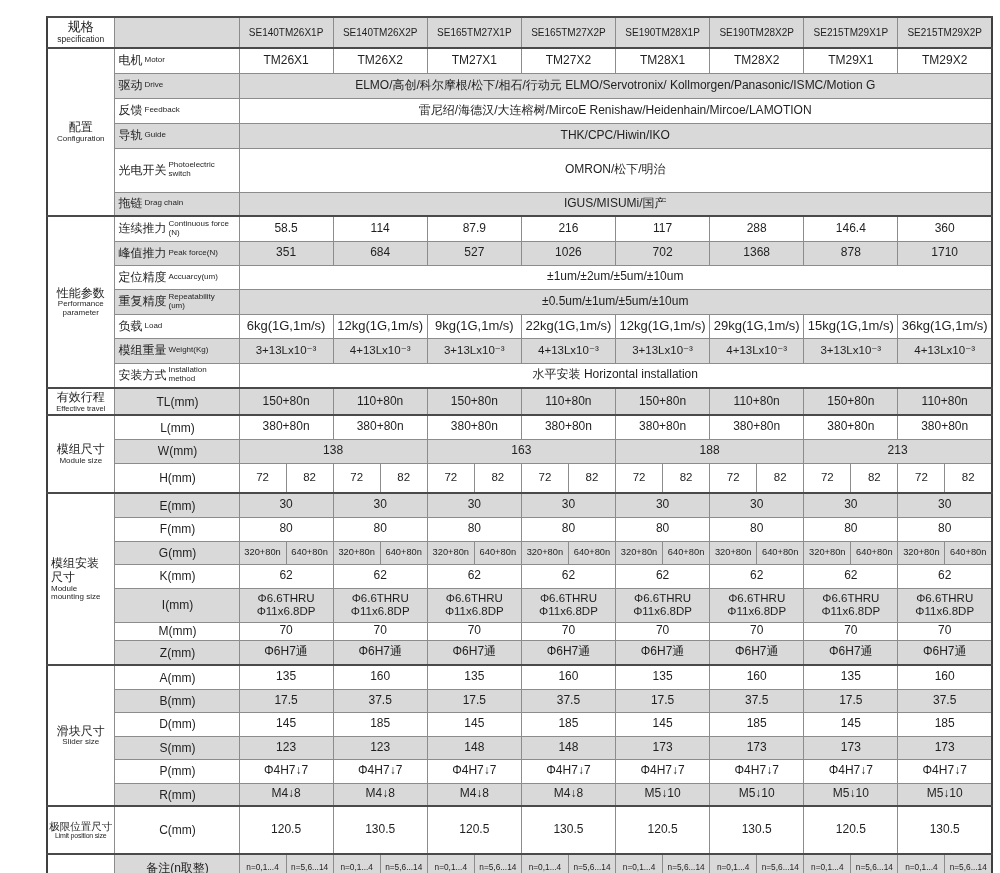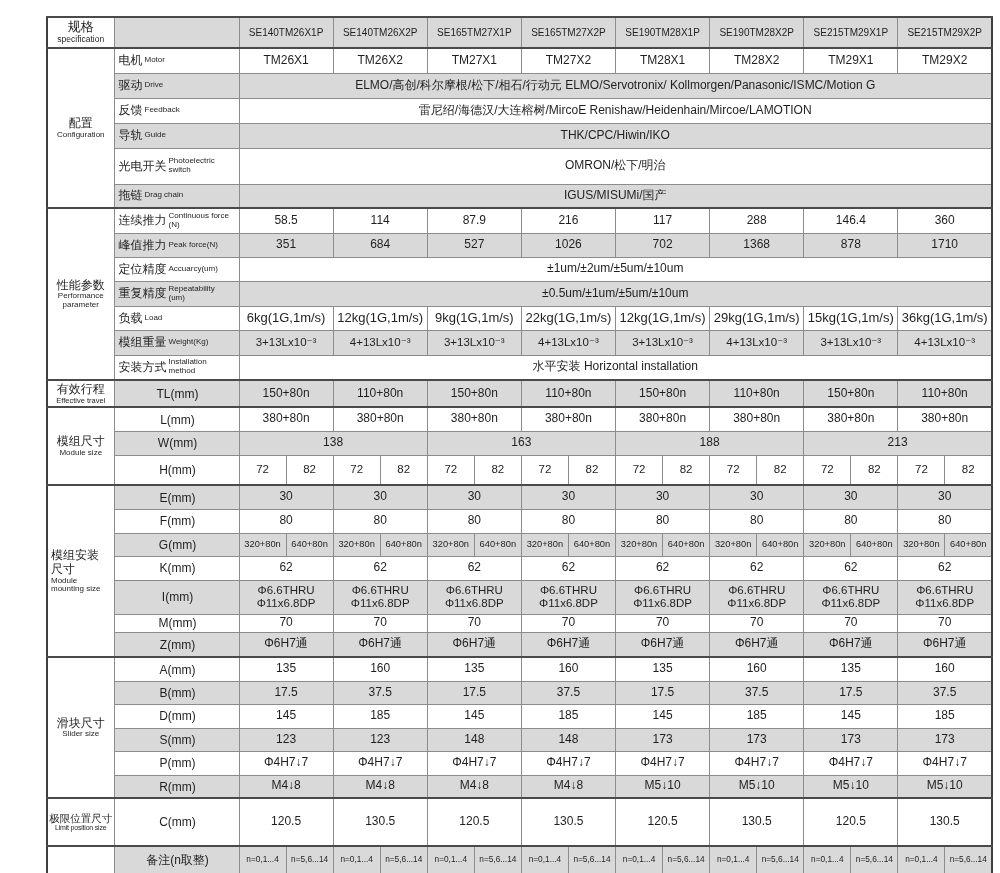--- a/index.html
+++ b/index.html
@@ -109,21 +109,21 @@
           <td class="vcell" colspan="16">ELMO/高创/科尔摩根/松下/相石/行动元  ELMO/Servotronix/ Kollmorgen/Panasonic/ISMC/Motion  G</td>
         </tr>
         <tr class="row-feedback" style="height: 25px;">
           <td class="label-cell"><span class="lzh">反馈</span><span class="len">Feedback</span></td>
           <td class="vcell" colspan="16">雷尼绍/海德汉/大连榕树/MircoE Renishaw/Heidenhain/Mircoe/LAMOTION</td>
         </tr>
         <tr class="row-guide shade" style="height: 25px;">
           <td class="label-cell"><span class="lzh">导轨</span><span class="len">Guide</span></td>
           <td class="vcell" colspan="16">THK/CPC/Hiwin/IKO</td>
         </tr>
-        <tr class="row-photo_switch" style="height: 36px;">
+        <tr class="row-photo_switch" style="height: 44px;">
           <td class="label-cell"><span class="lzh">光电开关</span><span class="len">Photoelectric
 switch</span></td>
           <td class="vcell" colspan="16">OMRON/松下/明治</td>
         </tr>
         <tr class="row-drag_chain shade" style="height: 24px;">
           <td class="label-cell"><span class="lzh">拖链</span><span class="len">Drag chain</span></td>
           <td class="vcell" colspan="16">IGUS/MISUMi/国产</td>
         </tr>
         <tr class="row-cont_force gsep" style="height: 25px;">
           <td class="group-cell group-cont_force" rowspan="7">

